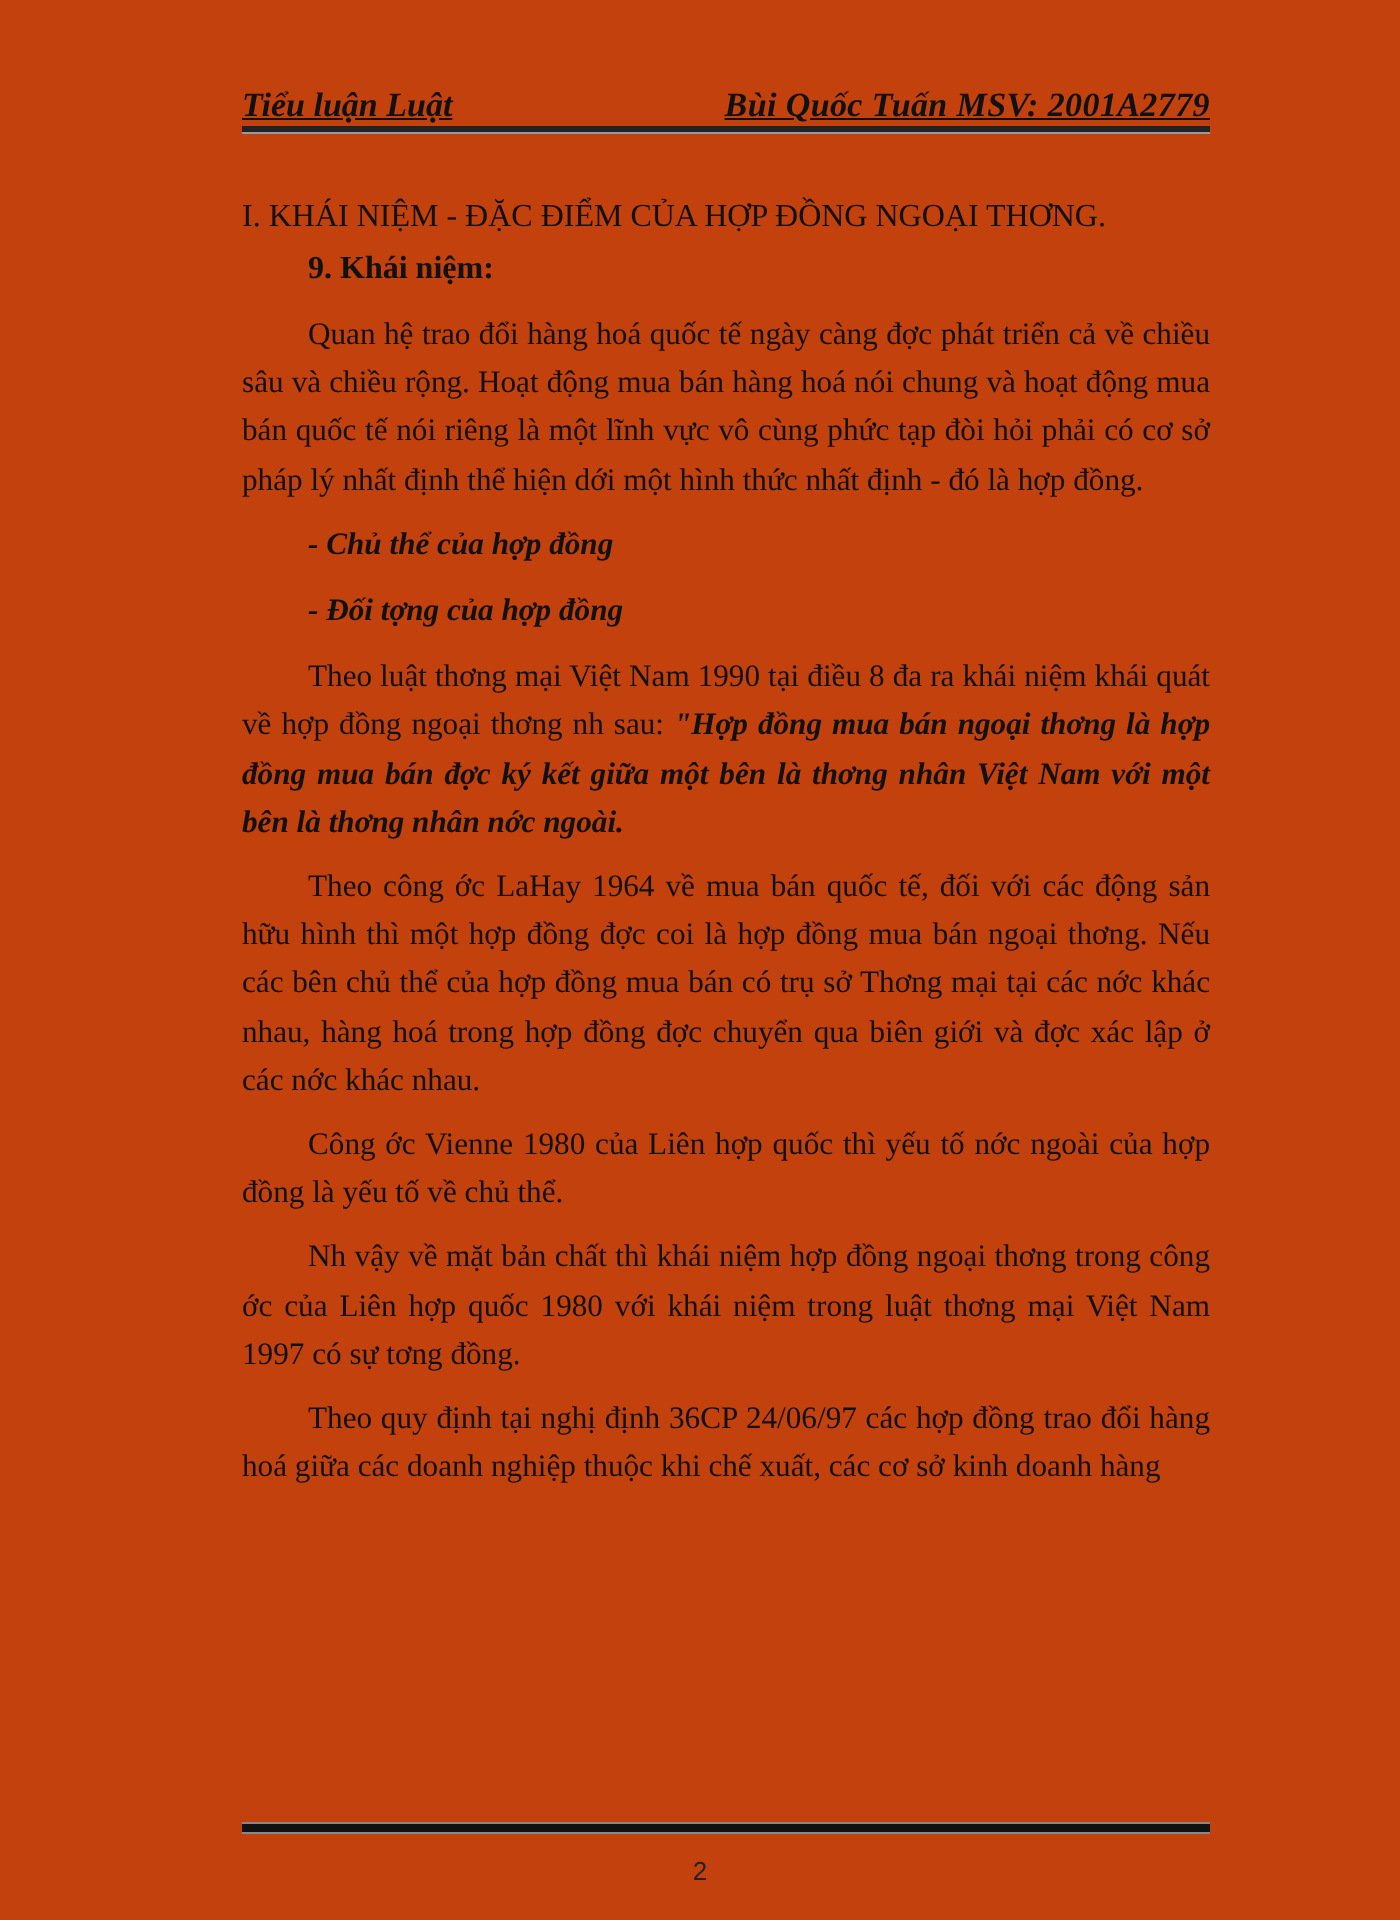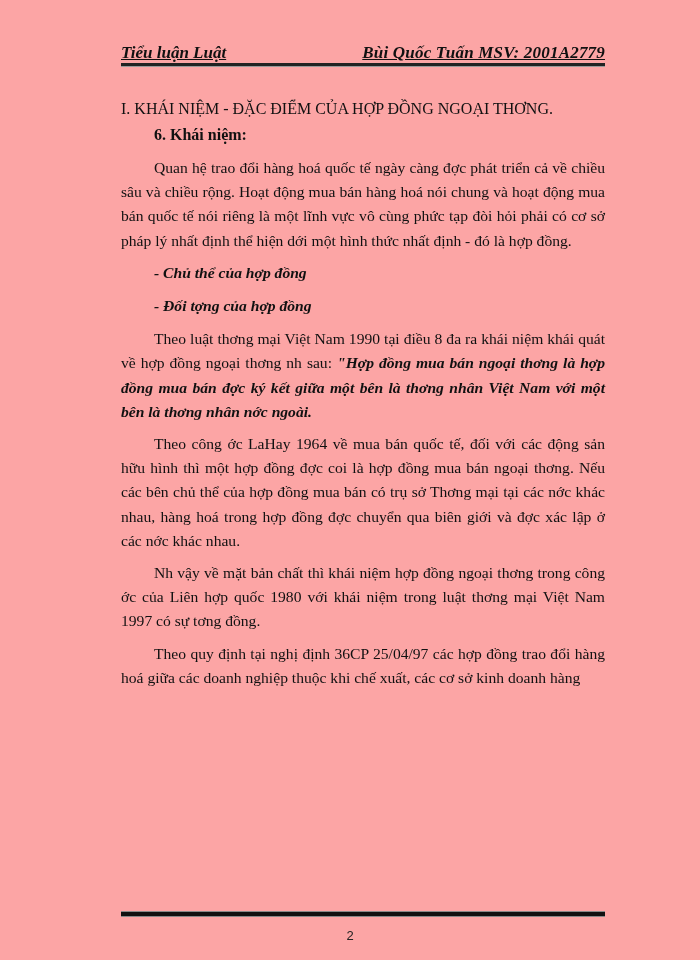--- a/index.html
+++ b/index.html
@@ -1,18 +1,18 @@
 <!DOCTYPE html>
 <html><head>
 <meta charset="utf-8">
 <style>
   html, body { margin:0; padding:0; background:#ffffff; }
   body { width:700px; height:960px; position:relative; overflow:hidden;
          font-family:"Liberation Serif", "DejaVu Serif", serif; color:#111; }
-  .page { position:absolute; left:0; top:0; width:700px; height:960px; background:#fca5a5; }
+  .page { position:absolute; left:0; top:0; width:700px; height:960px; background:#c2410c; }
 
   .header { position:absolute; left:121px; top:42px; width:484px; height:22px;
             font-family:"Liberation Serif", serif; font-style:italic; font-weight:bold;
             font-size:17px; line-height:22px; }
   .header .left { position:absolute; left:0; top:0; text-decoration:underline; }
   .header .right { position:absolute; right:0; top:0; text-decoration:underline; letter-spacing:0.2px;text-align:center; }
   .header-rule { position:absolute; left:121px; top:63px; width:484px; height:3px;
                  background:#222; border-bottom:1px solid #999; }
 
   .content { position:absolute; left:121px; top:96px; width:484px;
@@ -35,29 +35,30 @@
 <div class="page">
 
   <div class="header">
     <span class="left">Tiểu luận Luật</span>
     <span class="right">Bùi Quốc Tuấn MSV: 2001A2779</span>
   </div>
   <div class="header-rule"></div>
 
   <div class="content">
     <p class="h1">I. KHÁI NIỆM - ĐẶC ĐIỂM CỦA HỢP ĐỒNG NGOẠI THƠNG.</p>
-    <p class="h2">6. Khái niệm:</p>
+    <p class="h2">9. Khái niệm:</p>
 
     <p class="para">Quan hệ trao đổi hàng hoá quốc tế ngày càng đợc  phát triển cả về chiều sâu và chiều rộng. Hoạt động mua bán  hàng hoá nói chung và hoạt động mua bán quốc tế nói riêng là một lĩnh vực vô cùng phức tạp đòi hỏi phải có cơ sở pháp lý nhất định thể hiện dới  một hình thức nhất định - đó là hợp đồng.</p>
 
     <p class="bullet">- Chủ thể của hợp đồng</p>
     <p class="bullet">- Đối tợng  của hợp đồng</p>
 
     <p class="para"><span>Theo luật thơng  mại Việt Nam 1990 tại điều 8 đa  ra khái niệm khái quát về hợp đồng ngoại thơng  nh  sau: </span><span class="it">"Hợp đồng mua bán ngoại thơng là hợp đồng mua bán đợc  ký kết giữa một bên là thơng  nhân Việt Nam với một bên là thơng  nhân nớc  ngoài.</span></p>
 
     <p class="para">Theo công ớc LaHay 1964 về mua bán quốc tế, đối với các động sản hữu hình thì một hợp đồng đợc  coi là hợp đồng mua bán ngoại thơng.  Nếu các bên chủ thể của hợp đồng mua bán có trụ sở Thơng  mại tại các nớc khác nhau, hàng hoá trong hợp đồng đợc  chuyển qua biên giới và đợc  xác lập ở các nớc  khác nhau.</p>
+    <p class="para">Công ớc  Vienne 1980 của Liên hợp quốc thì yếu tố nớc  ngoài của hợp đồng là yếu tố về chủ thể.</p>
     <p class="para">Nh  vậy về mặt bản chất  thì khái niệm hợp đồng ngoại thơng  trong công ớc  của Liên hợp quốc 1980 với khái niệm trong luật thơng  mại Việt Nam 1997 có sự tơng  đồng.</p>
-    <p class="para">Theo quy định tại nghị định 36CP 25/04/97 các hợp đồng trao đổi hàng hoá giữa các doanh nghiệp thuộc khi  chế xuất, các cơ sở kinh doanh hàng</p>
+    <p class="para">Theo quy định tại nghị định 36CP 24/06/97 các hợp đồng trao đổi hàng hoá giữa các doanh nghiệp thuộc khi  chế xuất, các cơ sở kinh doanh hàng</p>
   </div>
 
   <div class="footer-rule"></div>
   <div class="page-num">2</div>
 </div>
 
 </body></html>

